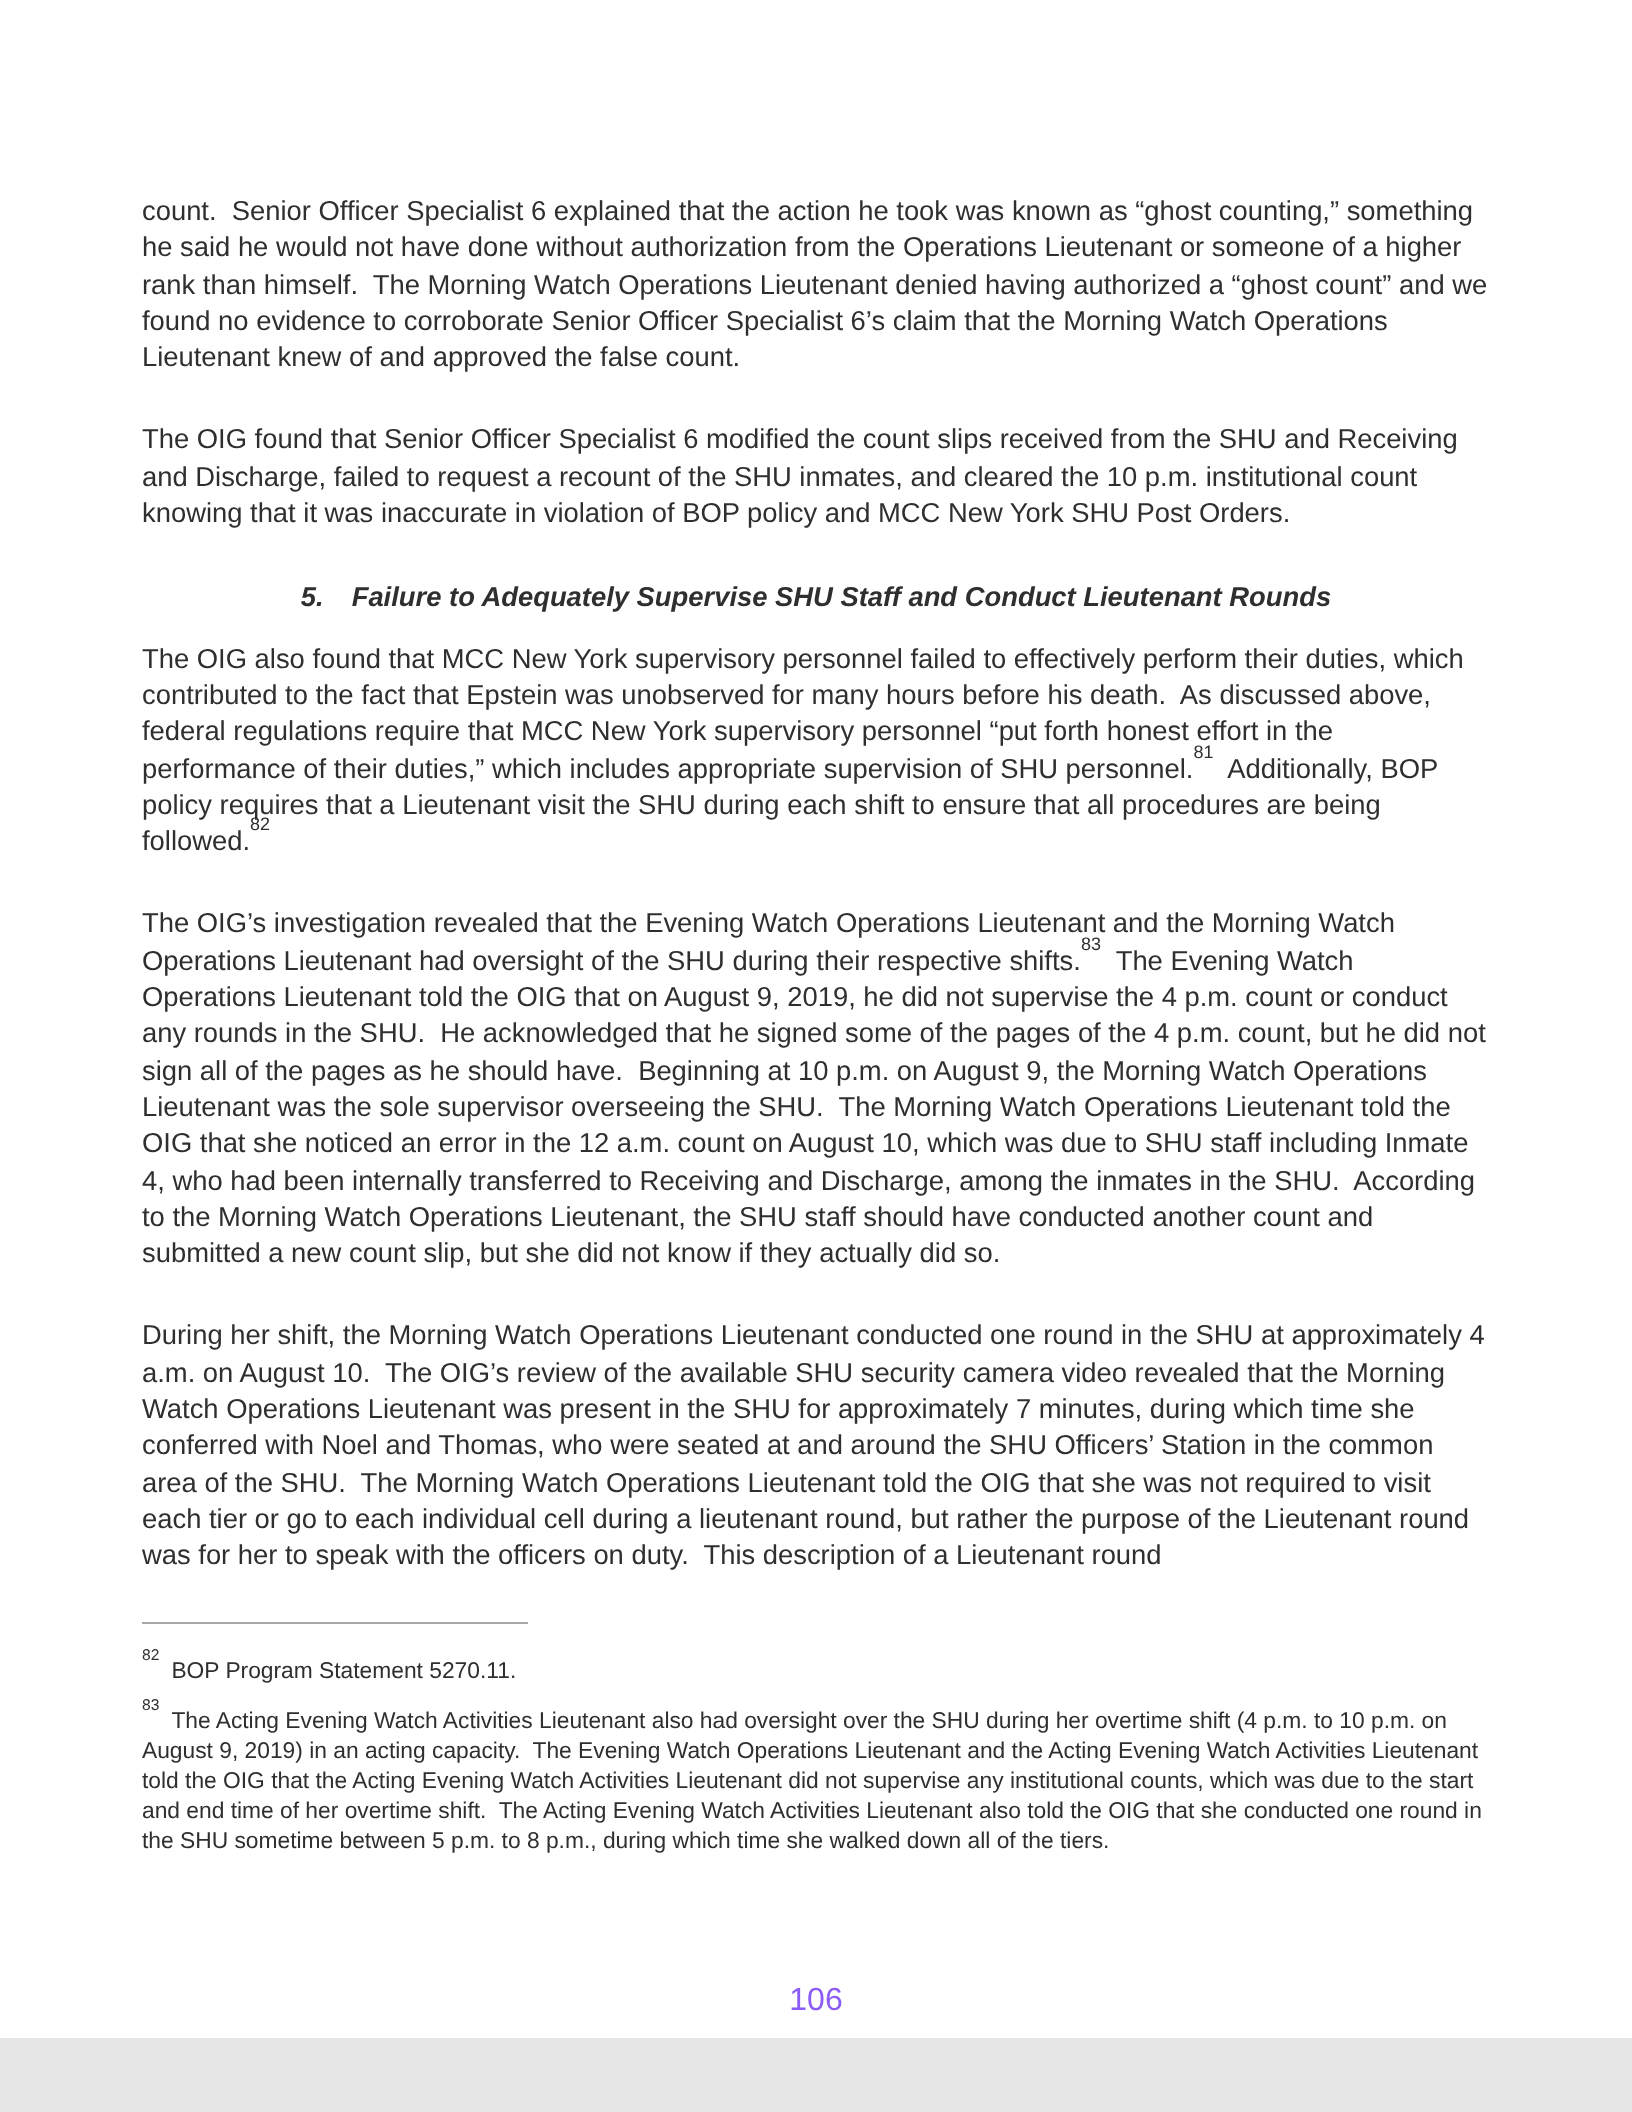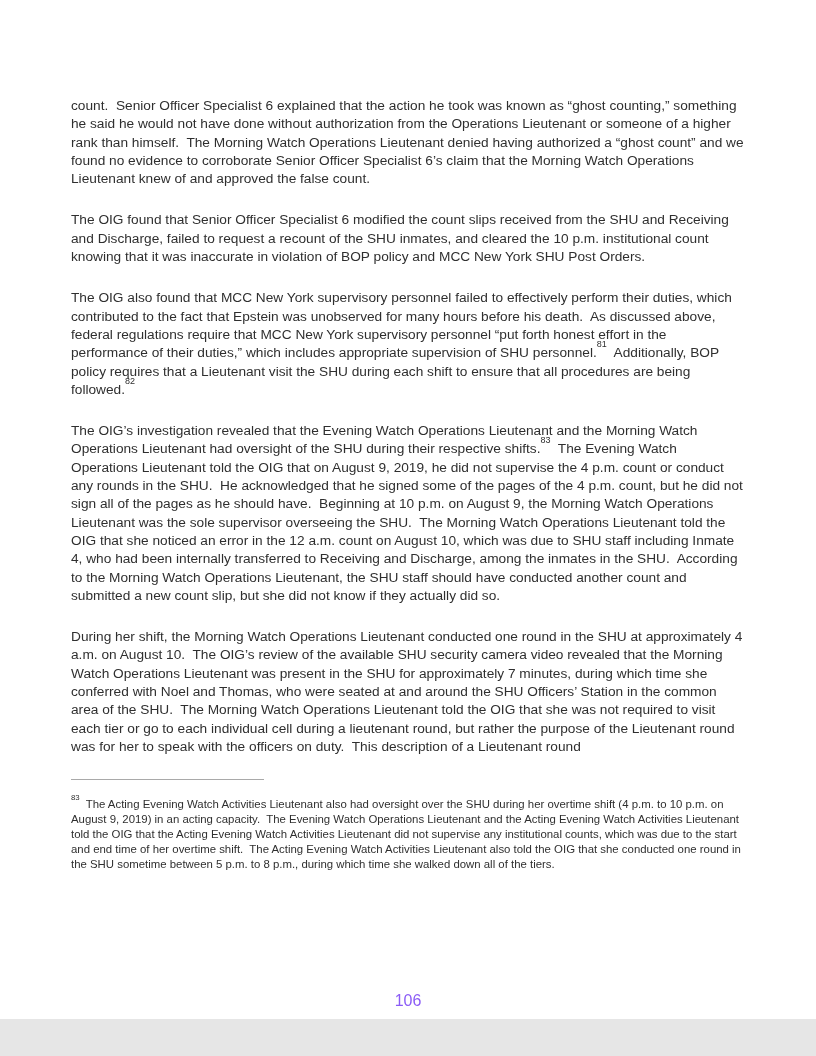--- a/index.html
+++ b/index.html
@@ -82,31 +82,33 @@
 </head>
 <body>
 
 <div class="page">
   <div class="content">
 
     <p class="body-para">count.  Senior Officer Specialist 6 explained that the action he took was known as “ghost counting,” something he said he would not have done without authorization from the Operations Lieutenant or someone of a higher rank than himself.  The Morning Watch Operations Lieutenant denied having authorized a “ghost count” and we found no evidence to corroborate Senior Officer Specialist 6’s claim that the Morning Watch Operations Lieutenant knew of and approved the false count.</p>
 
     <p class="body-para">The OIG found that Senior Officer Specialist 6 modified the count slips received from the SHU and Receiving and Discharge, failed to request a recount of the SHU inmates, and cleared the 10 p.m. institutional count knowing that it was inaccurate in violation of BOP policy and MCC New York SHU Post Orders.</p>
 
+    <h3 class="section-heading"><span class="heading-number">5.</span><span>Failure to Adequately Supervise SHU Staff and Conduct Lieutenant Rounds</span></h3>
 
     <p class="body-para"><span>The OIG also found that MCC New York supervisory personnel failed to effectively perform their duties, which contributed to the fact that Epstein was unobserved for many hours before his death.  As discussed above, federal regulations require that MCC New York supervisory personnel “put forth honest effort in the performance of their duties,” which includes appropriate supervision of SHU personnel.</span><sup class="fn-ref">81</sup><span>  Additionally, BOP policy requires that a Lieutenant visit the SHU during each shift to ensure that all procedures are being followed.</span><sup class="fn-ref">82</sup></p>
 
     <p class="body-para"><span>The OIG’s investigation revealed that the Evening Watch Operations Lieutenant and the Morning Watch Operations Lieutenant had oversight of the SHU during their respective shifts.</span><sup class="fn-ref">83</sup><span>  The Evening Watch Operations Lieutenant told the OIG that on August 9, 2019, he did not supervise the 4 p.m. count or conduct any rounds in the SHU.  He acknowledged that he signed some of the pages of the 4 p.m. count, but he did not sign all of the pages as he should have.  Beginning at 10 p.m. on August 9, the Morning Watch Operations Lieutenant was the sole supervisor overseeing the SHU.  The Morning Watch Operations Lieutenant told the OIG that she noticed an error in the 12 a.m. count on August 10, which was due to SHU staff including Inmate 4, who had been internally transferred to Receiving and Discharge, among the inmates in the SHU.  According to the Morning Watch Operations Lieutenant, the SHU staff should have conducted another count and submitted a new count slip, but she did not know if they actually did so.</span></p>
 
     <p class="body-para">During her shift, the Morning Watch Operations Lieutenant conducted one round in the SHU at approximately 4 a.m. on August 10.  The OIG’s review of the available SHU security camera video revealed that the Morning Watch Operations Lieutenant was present in the SHU for approximately 7 minutes, during which time she conferred with Noel and Thomas, who were seated at and around the SHU Officers’ Station in the common area of the SHU.  The Morning Watch Operations Lieutenant told the OIG that she was not required to visit each tier or go to each individual cell during a lieutenant round, but rather the purpose of the Lieutenant round was for her to speak with the officers on duty.  This description of a Lieutenant round</p>
 
     <div class="footnote-block">
       <hr class="fn-separator">
 
 
+      <p class="footnote"><sup class="fn-marker">82</sup><span>BOP Program Statement 5270.11.</span></p>
 
       <p class="footnote"><sup class="fn-marker">83</sup><span>The Acting Evening Watch Activities Lieutenant also had oversight over the SHU during her overtime shift (4 p.m. to 10 p.m. on August 9, 2019) in an acting capacity.  The Evening Watch Operations Lieutenant and the Acting Evening Watch Activities Lieutenant told the OIG that the Acting Evening Watch Activities Lieutenant did not supervise any institutional counts, which was due to the start and end time of her overtime shift.  The Acting Evening Watch Activities Lieutenant also told the OIG that she conducted one round in the SHU sometime between 5 p.m. to 8 p.m., during which time she walked down all of the tiers.</span></p>
     </div>
 
   </div>
 
   <div class="page-number">106</div>
   <div class="footer-strip"></div>
 </div>
 

